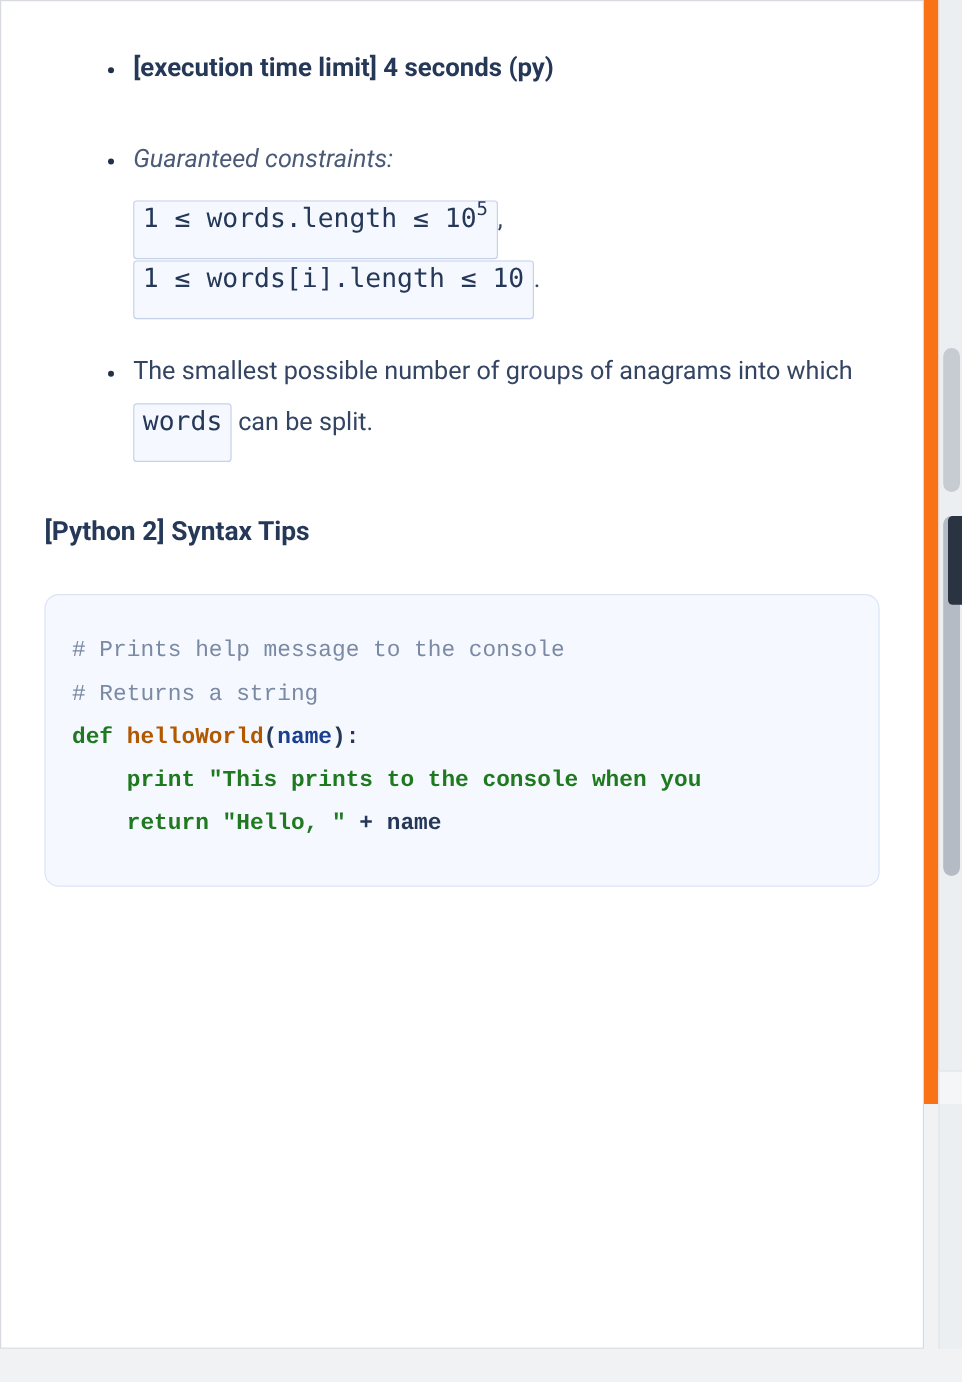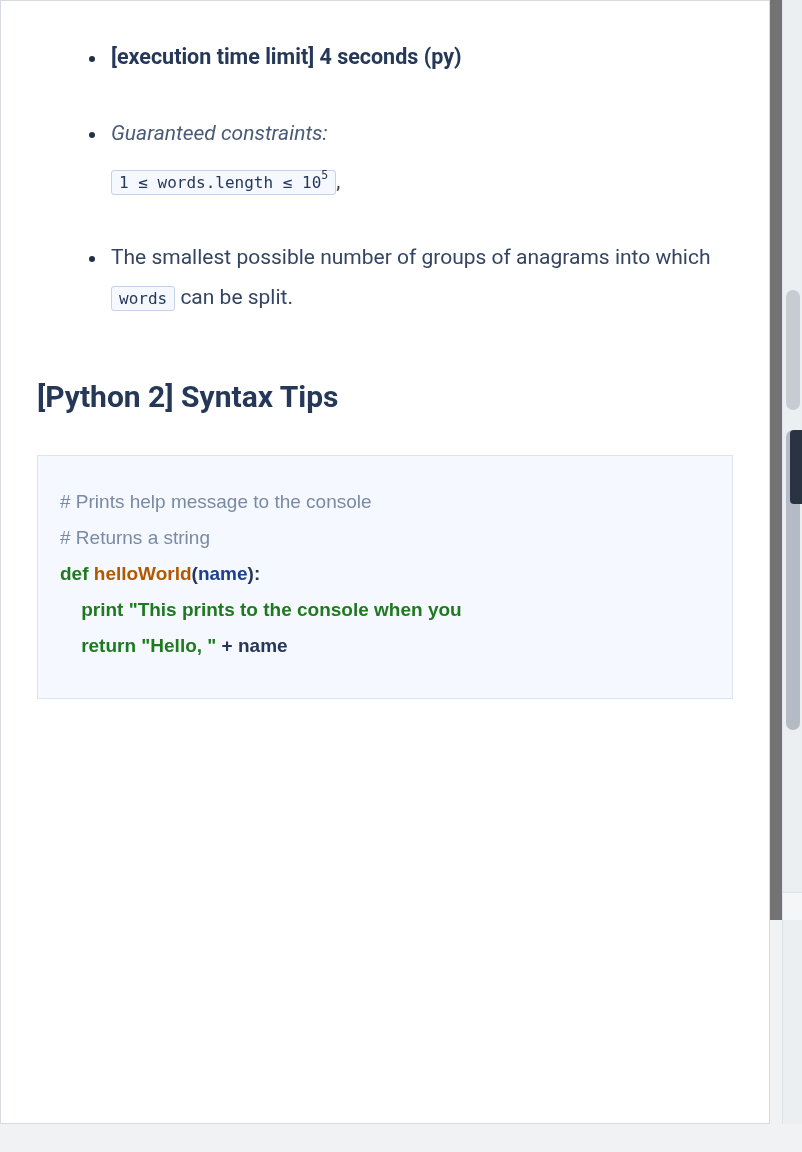--- a/index.html
+++ b/index.html
@@ -11,21 +11,21 @@
     font-family: -apple-system, BlinkMacSystemFont, "Segoe UI", Roboto, "Helvetica Neue",
       Arial, sans-serif;
     color: #344563;
     font-size: 21px;
     line-height: 1.9;
   }
   .viewport {
     width: 802px;
     height: 920px;
     position: relative;
-    background: #737373;
+    background: #f97316;
   }
   .panel {
     position: absolute;
     left: 0; top: 0;
     width: 770px;
     height: 1124px;
     background: #ffffff;
     border: 1px solid #d7dbe0;
     overflow: hidden;
   }
@@ -58,47 +58,47 @@
     font-style: italic;
     color: #4a5a77;
     margin-top: 28px;
   }
   .constraint-row {
     margin-top: 6px;
     line-height: 2.0;
   }
   code.inline {
     font-family: "Menlo", "Consolas", "DejaVu Sans Mono", monospace;
-    font-size: 16px;
+    font-size: 22px;
     background: #f5f8ff;
     border: 1px solid #c5d2ea;
     border-radius: 3px;
-    padding: 2px 7px 2px 7px;
+    padding: 2px 7px 20px 7px;
     color: #253858;
     white-space: nowrap;
   }
   code.inline sup { font-size: 0.72em; position: relative; top: -2px; }
   .after-code {
     color: #344563;
   }
   .out-body { margin-top: 26px; }
   .out-body .flow { display: inline; }
   h3.syntax-tips {
-    font-size: 30px;
+    font-size: 22px;
     font-weight: 700;
     color: #253858;
     margin: 50px 0 0 0;
   }
   pre.codeblock {
     margin-top: 30px;
     background: #f5f8ff;
     border: 1px solid #dbe4f6;
-    border-radius: 0;
+    border-radius: 12px;
     padding: 28px 22px 34px 22px;
-    font-family: Liberation Sans, sans-serif;
+    font-family: Liberation Mono, monospace;
     font-size: 19px;
     line-height: 1.9;
     color: #253858;
     overflow: hidden;
     white-space: pre;
   }
   
   .tok-comment  { color: #7a8aa3; }
   .tok-keyword  { color: #1f7a1f; font-weight: 600; }
   .tok-builtin  { color: #1f7a1f; font-weight: 600; }
@@ -162,20 +162,23 @@
 
         <li>
 
 
           <div class="constraints-label">Guaranteed constraints:</div>
 
           <div class="constraint-row">
             <code class="inline"><span>1 ≤ words.length ≤ 10</span><sup>5</sup></code><span class="after-code">,</span>
           </div>
 
+          <div class="constraint-row">
+            <code class="inline">1 ≤ words[i].length ≤ 10</code><span class="after-code">.</span>
+          </div>
         </li>
 
         <li>
 
           <div class="out-body">
             <span class="flow">The smallest possible number of groups of anagrams into which </span><code class="inline">words</code><span class="flow"> can be split.</span>
           </div>
         </li>
 
       </ul>

